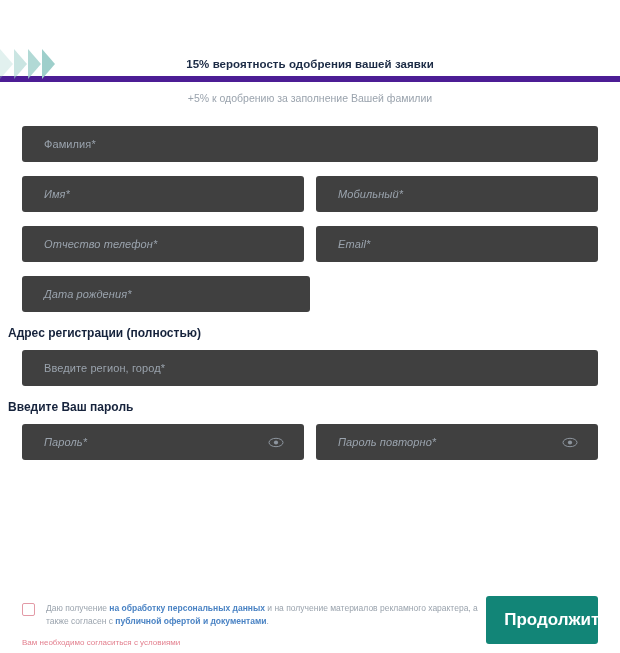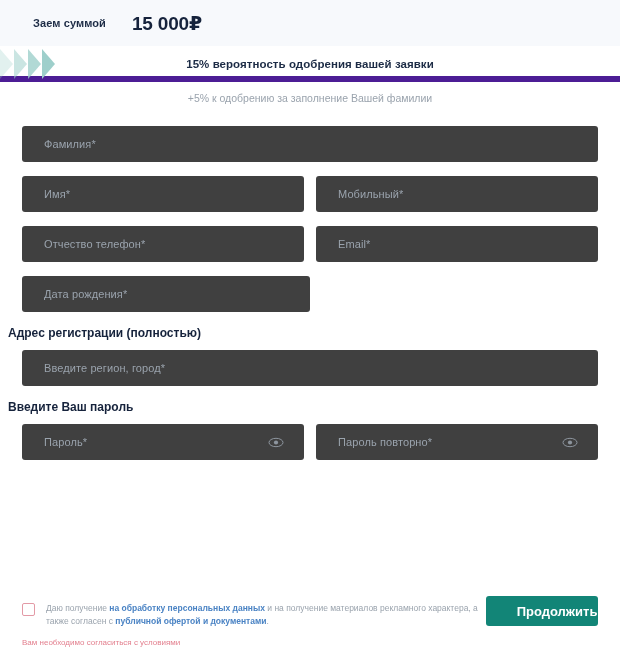--- a/index.html
+++ b/index.html
@@ -79,21 +79,21 @@
 
   .row { display: flex; gap: 12px; padding: 0 22px; margin-bottom: 14px; }
   .field {
     position: relative;
     background: #404040;
     border-radius: 3px;
     height: 36px;
     display: flex; align-items: center;
   }
   .field.full { width: 576px; }
-  .field.half { width: 288px; }
+  .field.half { width: 288px; font-style: italic; }
   .ph {
     padding-left: 22px;
     font-size: 11px;
     color: #9aa3ad;
     letter-spacing: .1px;
   }
   .eye {
     position: absolute; right: 20px; top: 50%;
     transform: translateY(-50%);
     width: 16px; height: 16px;
@@ -136,39 +136,35 @@
     color: #9aa3ad;
   }
   .consent-text .lnk { color: #4a83c4; font-weight: bold; }
   .error-text {
     position: absolute; left: 22px; top: 58px;
     font-size: 8px;
     color: #e3808f;
   }
   .submit-btn {
     position: absolute; right: 22px; top: 16px;
-    width: 112px; height: 30px;
+    width: 112px; height: 48px;
     background: #128577;
     color: #ffffff;
     border: none; border-radius: 3px;
-    font-size: 13px; font-weight: bold;
+    font-size: 17px; font-weight: bold;
     font-family: "Liberation Sans", "DejaVu Sans", sans-serif;
     cursor: pointer;
     display: flex; align-items: center; justify-content: center; padding-left: 36px;
   }
 </style>
 </head>
 <body>
 
 <div class="page">
 
-  <div class="header-banner">
-    <span class="header-label">Заем суммой</span>
-    <span class="header-amount">15 000₽</span>
-  </div>
 
   <div class="approval-strip">
     <div class="chevrons">
       <span class="chev c1"></span>
       <span class="chev c2"></span>
       <span class="chev c3"></span>
       <span class="chev c4"></span>
     </div>
     <div class="approval-text">15% вероятность одобрения вашей заявки</div>
   </div>

